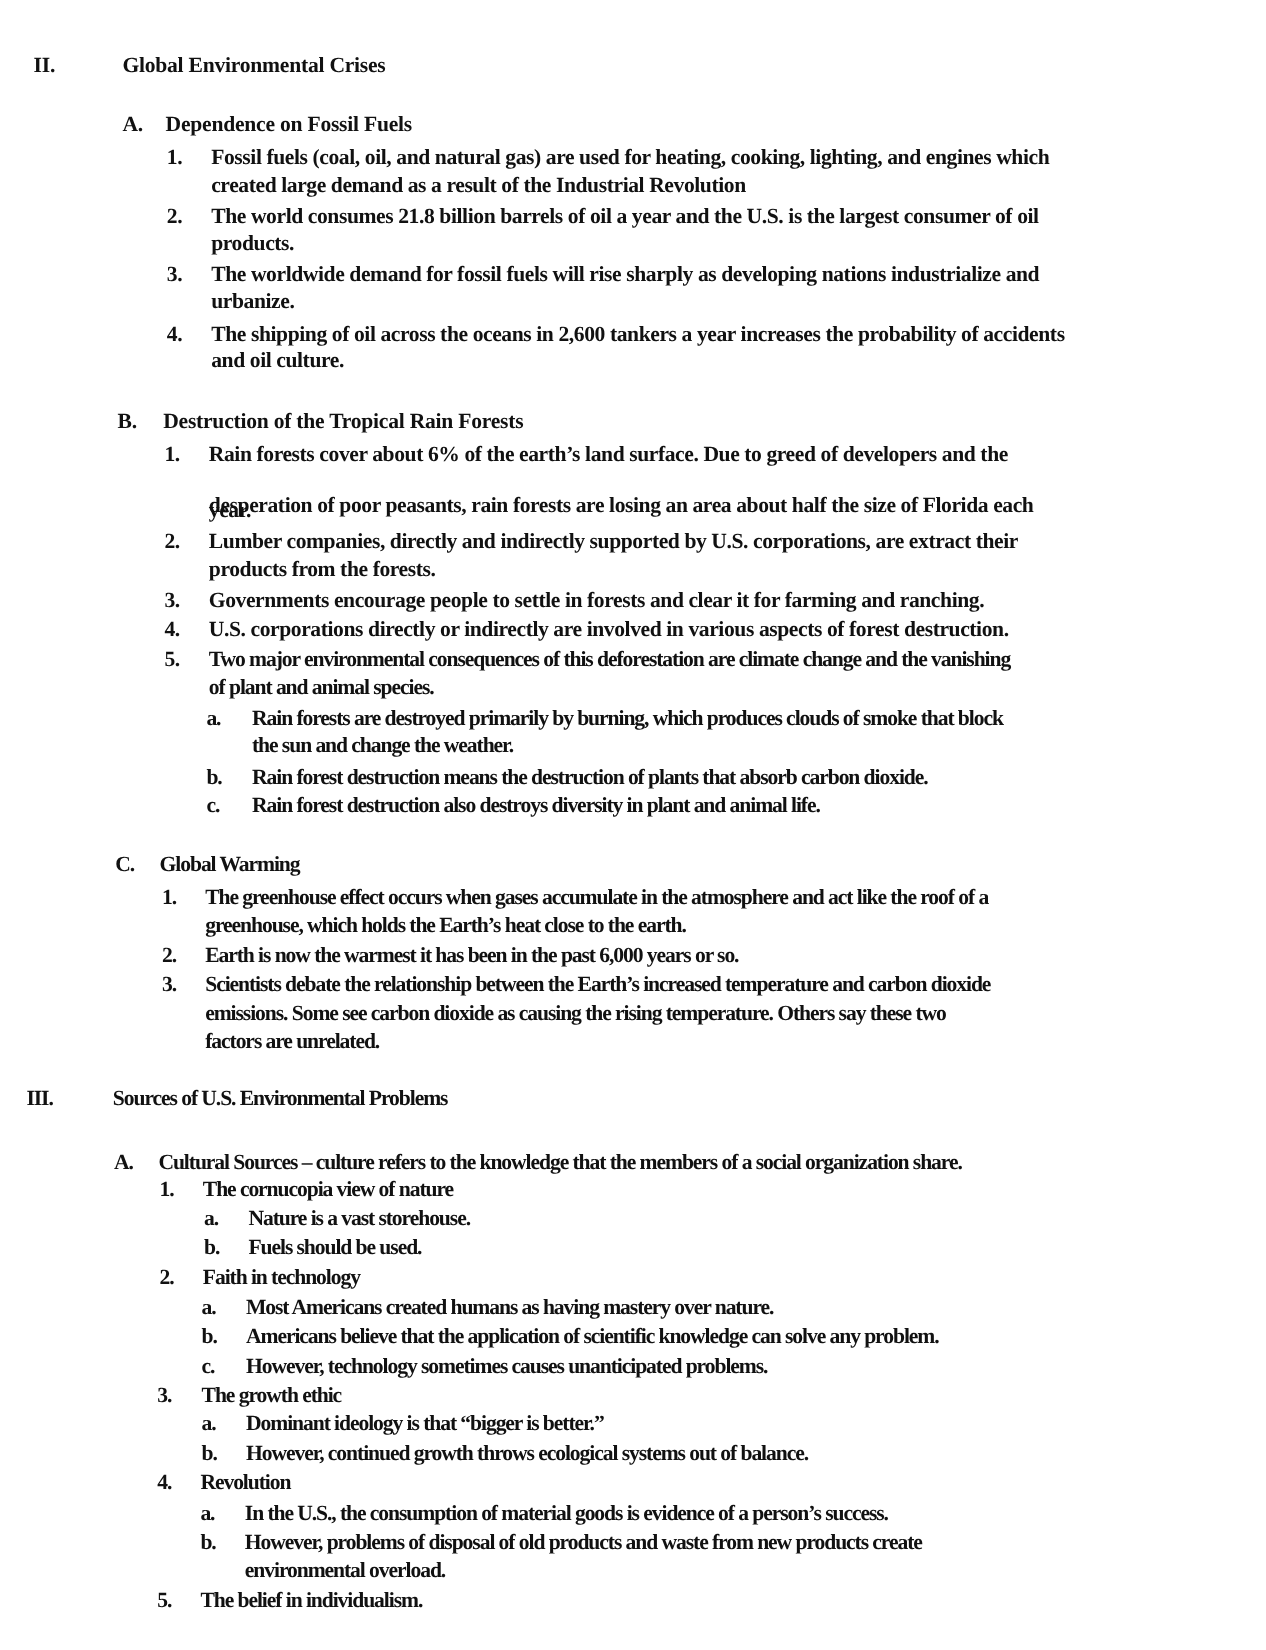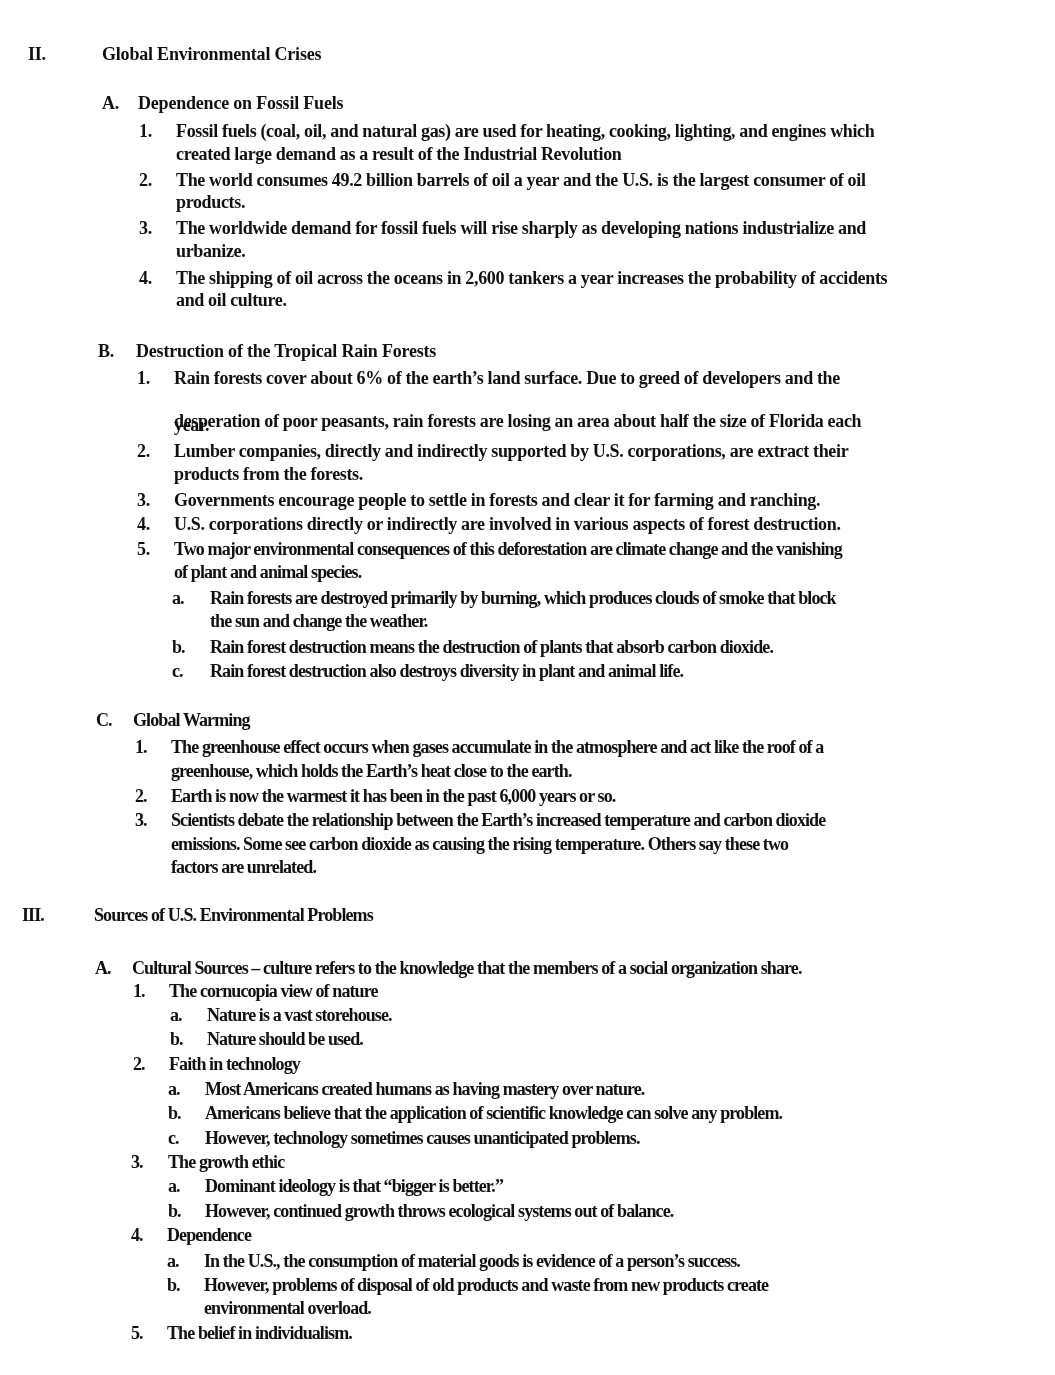--- a/index.html
+++ b/index.html
@@ -23,21 +23,21 @@
   <div class="ln hd" style="left:102px;top:43px;">Global Environmental Crises</div>
 
   <div class="ln hd" style="left:102px;top:92px;">A.</div>
   <div class="ln hd" style="left:138px;top:92px;">Dependence on Fossil Fuels</div>
 
   <div class="ln bd" style="left:139px;top:120px;">1.</div>
   <div class="ln bd" style="left:176px;top:120px;">Fossil fuels (coal, oil, and natural gas) are used for heating, cooking, lighting, and engines which</div>
   <div class="ln bd" style="left:176px;top:143px;">created large demand as a result of the Industrial Revolution</div>
 
   <div class="ln bd" style="left:139px;top:169px;">2.</div>
-  <div class="ln bd" style="left:176px;top:169px;">The world consumes 49.2 billion barrels of oil a year and the U.S. is the largest consumer of oil</div>
+  <div class="ln bd" style="left:176px;top:169px;">The world consumes 21.8 billion barrels of oil a year and the U.S. is the largest consumer of oil</div>
   <div class="ln bd" style="left:176px;top:191px;">products.</div>
 
   <div class="ln bd" style="left:139px;top:217px;">3.</div>
   <div class="ln bd" style="left:176px;top:217px;">The worldwide demand for fossil fuels will rise sharply as developing nations industrialize and</div>
   <div class="ln bd" style="left:176px;top:240px;">urbanize.</div>
 
   <div class="ln bd" style="left:139px;top:267px;">4.</div>
   <div class="ln bd" style="left:176px;top:267px;">The shipping of oil across the oceans in 2,600 tankers a year increases the probability of accidents</div>
   <div class="ln bd" style="left:176px;top:289px;">and oil culture.</div>
 
@@ -92,40 +92,40 @@
   <div class="ln cond" style="left:94px;top:904px;">Sources of U.S. Environmental Problems</div>
 
   <div class="ln cond" style="left:95px;top:957px;">A.</div>
   <div class="ln cond" style="left:132px;top:957px;">Cultural Sources – culture refers to the knowledge that the members of a social organization share.</div>
 
   <div class="ln cond" style="left:133px;top:980px;">1.</div>
   <div class="ln cond" style="left:169px;top:980px;">The cornucopia view of nature</div>
   <div class="ln cond" style="left:170px;top:1004px;">a.</div>
   <div class="ln cond" style="left:207px;top:1004px;">Nature is a vast storehouse.</div>
   <div class="ln cond" style="left:170px;top:1028px;">b.</div>
-  <div class="ln cond" style="left:207px;top:1028px;">Nature should be used.</div>
+  <div class="ln cond" style="left:207px;top:1028px;">Fuels should be used.</div>
 
   <div class="ln cond" style="left:133px;top:1053px;">2.</div>
   <div class="ln cond" style="left:169px;top:1053px;">Faith in technology</div>
   <div class="ln cond" style="left:168px;top:1078px;">a.</div>
   <div class="ln cond" style="left:205px;top:1078px;">Most Americans created humans as having mastery over nature.</div>
   <div class="ln cond" style="left:168px;top:1102px;">b.</div>
   <div class="ln cond" style="left:205px;top:1102px;">Americans believe that the application of scientific knowledge can solve any problem.</div>
   <div class="ln cond" style="left:168px;top:1127px;">c.</div>
   <div class="ln cond" style="left:205px;top:1127px;">However, technology sometimes causes unanticipated problems.</div>
 
   <div class="ln cond" style="left:131px;top:1151px;">3.</div>
   <div class="ln cond" style="left:168px;top:1151px;">The growth ethic</div>
   <div class="ln cond" style="left:168px;top:1175px;">a.</div>
   <div class="ln cond" style="left:205px;top:1175px;">Dominant ideology is that “bigger is better.”</div>
   <div class="ln cond" style="left:168px;top:1200px;">b.</div>
   <div class="ln cond" style="left:205px;top:1200px;">However, continued growth throws ecological systems out of balance.</div>
 
   <div class="ln cond" style="left:131px;top:1224px;">4.</div>
-  <div class="ln cond" style="left:167px;top:1224px;">Dependence</div>
+  <div class="ln cond" style="left:167px;top:1224px;">Revolution</div>
   <div class="ln cond" style="left:167px;top:1250px;">a.</div>
   <div class="ln cond" style="left:204px;top:1250px;">In the U.S., the consumption of material goods is evidence of a person’s success.</div>
   <div class="ln cond" style="left:167px;top:1274px;">b.</div>
   <div class="ln cond" style="left:204px;top:1274px;">However, problems of disposal of old products and waste from new products create</div>
   <div class="ln cond" style="left:204px;top:1297px;">environmental overload.</div>
 
   <div class="ln cond" style="left:131px;top:1322px;">5.</div>
   <div class="ln cond" style="left:167px;top:1322px;">The belief in individualism.</div>
 
 </div>

